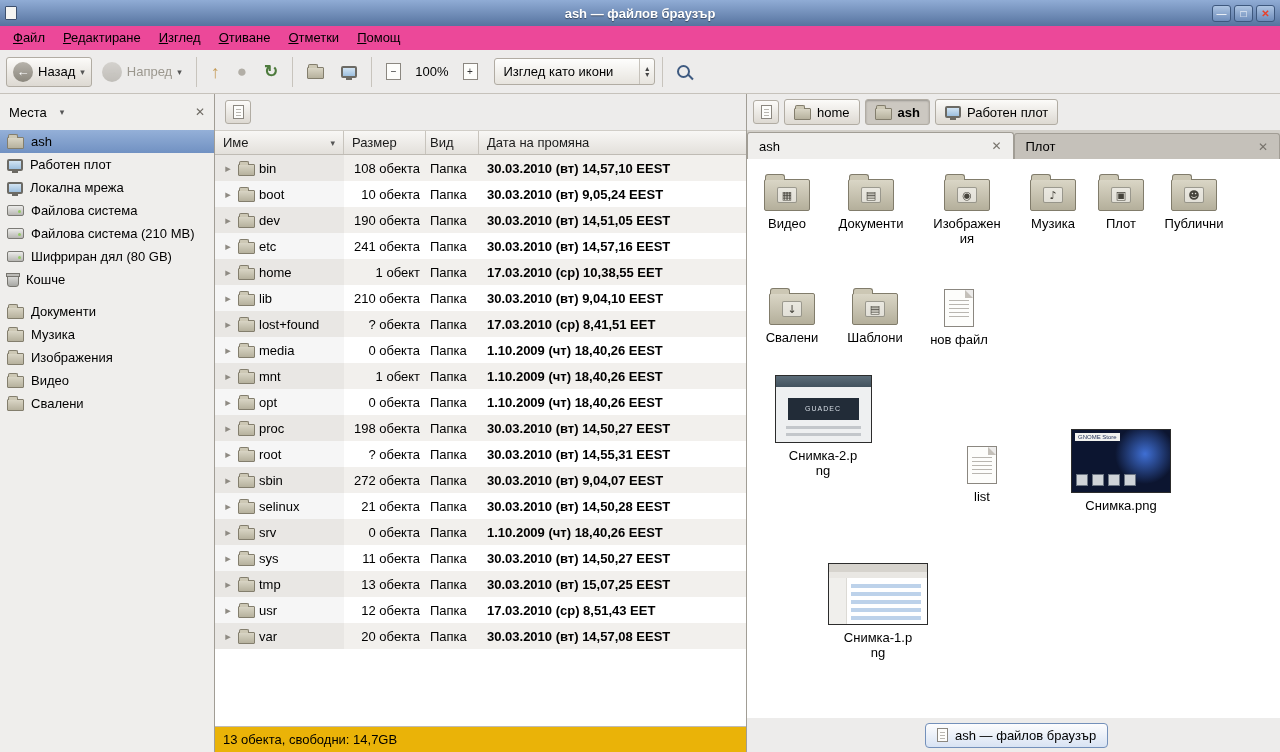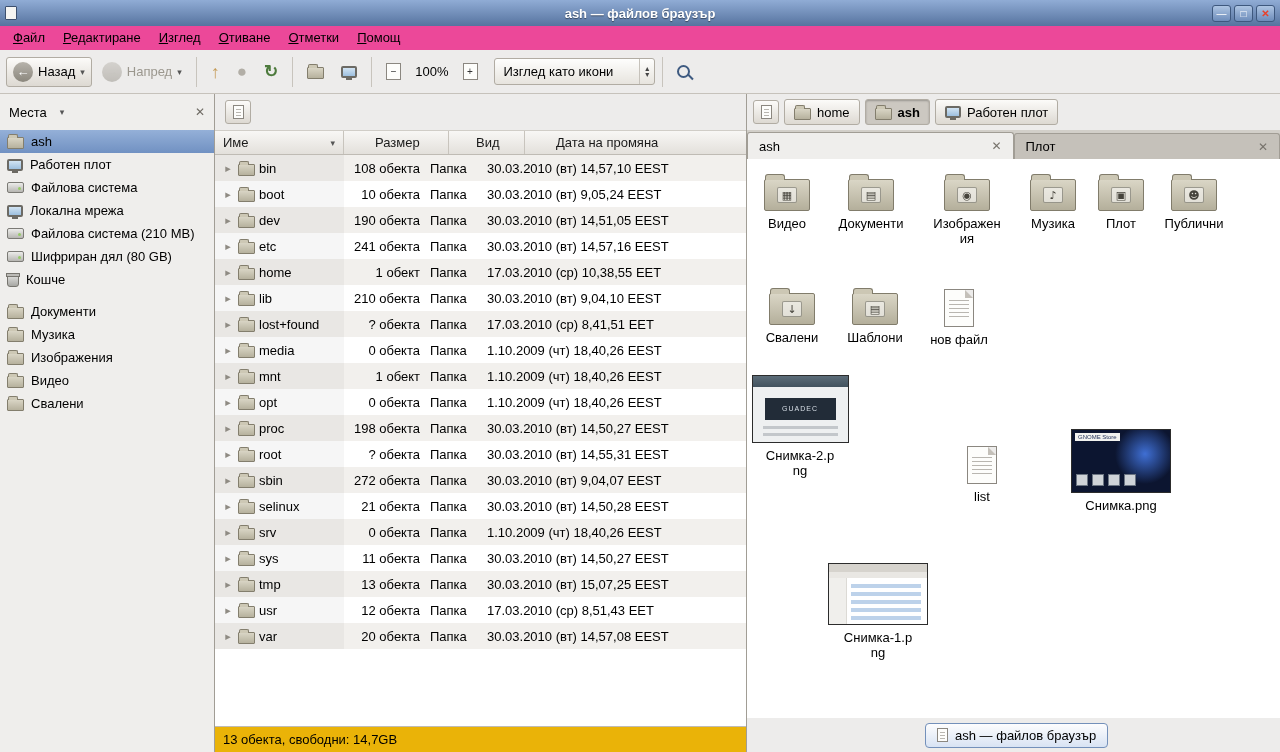--- a/index.html
+++ b/index.html
@@ -61,35 +61,35 @@
   .ic-trash::before { content:""; position:absolute; top:-3px; left:-2px; right:-2px; height:2px; background:#bcbbb7; border:1px solid #76746e; }
   .ic-page { width:13px; height:16px; background:#fdfdfb; border:1px solid #8b8780; position:relative; flex:0 0 auto; }
   .ic-page::after { content:""; position:absolute; left:2px; top:3px; right:2px; height:8px;
       background:repeating-linear-gradient(#b9b6b0 0 1px, transparent 1px 3px); }
   .ic-page.tiny { width:11px; height:14px; }
 
   
   .midpane { width:532px; background:#fff; border-right:1px solid #a19d95; display:flex; flex-direction:column; }
   .pane-locbar { height:36px; background:#edeceb; display:flex; align-items:center; padding:0 10px; }
   .small-btn { width:26px; height:24px; border:1px solid #b1aca3; border-radius:3px; background:linear-gradient(#fcfbf9,#ddd9d2); display:flex; align-items:center; justify-content:center; }
-  .list-header { height:25px; display:flex; background:linear-gradient(#f8f7f5,#e3e0db); border-top:1px solid #d0cdc7; border-bottom:1px solid #bfbbb4;gap:23px; }
+  .list-header { height:25px; display:flex; background:linear-gradient(#f8f7f5,#e3e0db); border-top:1px solid #d0cdc7; border-bottom:1px solid #bfbbb4; }
   .hcell { display:flex; align-items:center; padding:0 8px; border-right:1px solid #c8c4bd; color:#1a1a1a; }
   .hcell.hname { width:129px; }
   .hcell.hsize { width:82px; }
   .hcell.htype { width:53px; padding:0 4px; }
   .hcell.hdate { flex:1; border-right:none; }
   .sortarr { margin-left:auto; font-size:9px; color:#555; }
   .rows { flex:1; overflow:hidden; background:#fff; }
   .trow { height:26px; display:flex; }
   .trow.alt { background:#f2f0ed; }
   .tc { display:flex; align-items:center; height:100%; }
   .tc.name { width:129px; padding-left:7px; gap:4px; background:rgba(0,0,0,.035); }
   .tc.size { width:82px; justify-content:flex-end; padding-right:6px; }
   .tc.type { width:53px; padding-left:4px; }
-  .tc.date { flex:1; padding-left:8px; }
+  .tc.date { flex:1; padding-left:8px;font-weight:bold; }
   .expander { color:#8f8b83; font-size:11px; width:12px; text-align:center; }
   .statusbar { height:26px; border-top:1px solid #bfbbb4; background:#eab308; display:flex; align-items:center; padding:0 8px; }
 
   
   .rightpane { flex:1; display:flex; flex-direction:column; background:#edeceb; }
   .locbar2 { height:36px; display:flex; align-items:center; gap:5px; padding:0 6px; }
   .crumb { display:flex; align-items:center; gap:6px; height:26px; padding:0 9px; border:1px solid #b1aca3; border-radius:3px; background:linear-gradient(#fcfbf9,#ddd9d2); }
   .crumb.active { background:#ccc8c1; box-shadow:inset 0 1px 2px rgba(0,0,0,.25); font-weight:bold; }
   .tabbar { height:29px; display:flex; background:#d2cfc9; }
   .tab { flex:1; display:flex; align-items:center; gap:6px; padding:0 11px; margin-top:3px; background:#c5c1ba; border:1px solid #a19d95; border-bottom:none; border-radius:3px 3px 0 0; }
@@ -213,26 +213,26 @@
       </div>
       <div class="side-item selected">
           <span class="ic-folder"></span>
           <span>ash</span>
         </div>
       <div class="side-item">
           <span class="ic-monitor"></span>
           <span>Работен плот</span>
         </div>
       <div class="side-item">
+          <span class="ic-monitor"></span>
+          <span>Локална мрежа</span>
+        </div>
+      <div class="side-item">
           <span class="ic-drive"></span>
           <span>Файлова система</span>
-        </div>
-      <div class="side-item">
-          <span class="ic-monitor"></span>
-          <span>Локална мрежа</span>
         </div>
       <div class="side-item">
           <span class="ic-drive"></span>
           <span>Файлова система (210 MB)</span>
         </div>
       <div class="side-item">
           <span class="ic-drive"></span>
           <span>Шифриран дял (80 GB)</span>
         </div>
       <div class="side-item">
@@ -554,21 +554,21 @@
         <div class="ivitem" style="left:88px;top:126px;width:80px">
           <div class="bigfolder">
               <span class="emblem">▤</span>
             </div>
           <div class="ivlabel">Шаблони</div>
         </div>
         <div class="ivitem" style="left:172px;top:126px;width:80px">
           <div class="fileicon"></div>
           <div class="ivlabel">нов файл</div>
         </div>
-        <div class="ivitem" style="left:3px;top:216px;width:100px">
+        <div class="ivitem" style="left:26px;top:216px;width:100px">
           <div class="thumb t2">
             <div class="hd"></div>
             <div class="banner">GUADEC</div>
             <div class="ln" style="top:50px"></div>
             <div class="ln" style="top:57px"></div>
           </div>
           <div class="ivlabel" style="width:70px">Снимка-2.png</div>
         </div>
         <div class="ivitem" style="left:195px;top:283px;width:80px">
           <div class="fileicon"></div>

